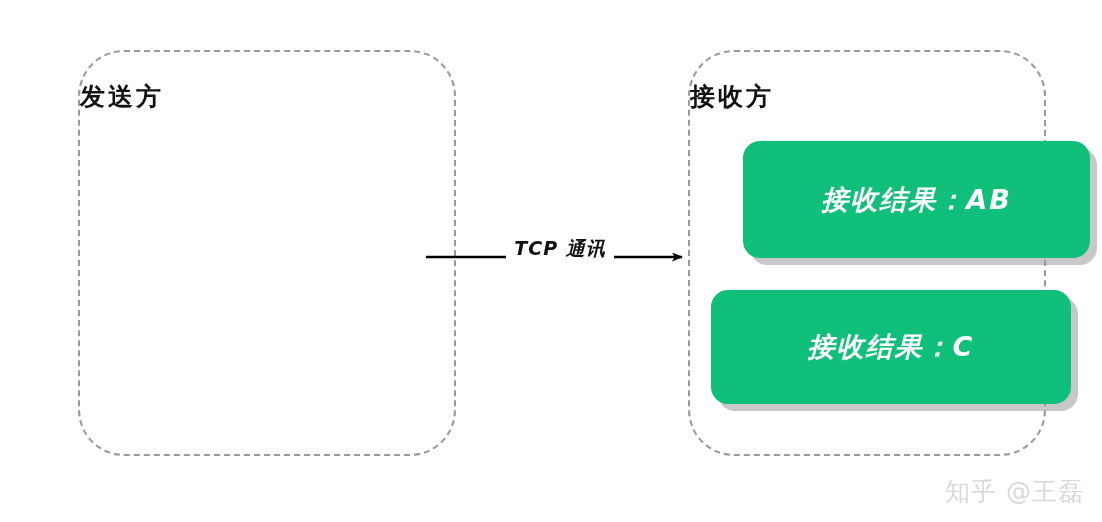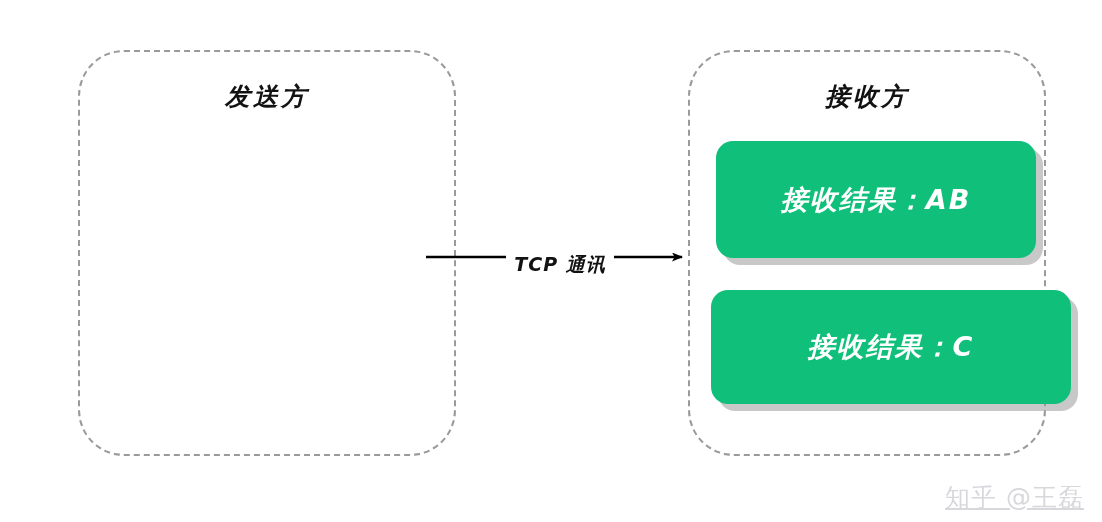--- a/index.html
+++ b/index.html
@@ -43,25 +43,23 @@
     top: 50px;
     width: 358px;
     height: 406px;
   }
 
   .party-title {
     position: absolute;
     left: 0;
     right: 0;
     top: 28px;
-    text-align: center;
     font-family: "DejaVu Sans", "Liberation Sans", sans-serif;
     font-size: 25px;
     font-weight: bold;
-    font-style: italic;
     letter-spacing: 3px;
     color: #121212;
     white-space: nowrap;
   }
 
   
   .card {
     position: absolute;
     box-sizing: border-box;
     border-radius: 17px;
@@ -78,23 +76,23 @@
     box-shadow: 7px 7px 0 0 rgba(155,155,155,0.55);
   }
   #card-message {
     left: 112px;
     top: 198px;
     width: 288px;
     height: 108px;
     background: #fc4469;
   }
   #card-result-1 {
-    left: 716px;
+    left: 743px;
     top: 141px;
-    width: 320px;
+    width: 347px;
     height: 117px;
     background: #0fbf7a;
   }
   #card-result-2 {
     left: 711px;
     top: 290px;
     width: 360px;
     height: 114px;
     background: #0fbf7a;
   }
@@ -120,36 +118,35 @@
     text-align: center;
     font-family: "DejaVu Sans", "Liberation Sans", sans-serif;
     font-size: 19px;
     font-weight: bold;
     font-style: italic;
     letter-spacing: 1px;
     color: #121212;
     background: #ffffff;
     padding: 0 2px;
     width: 104px;
-    margin: 16px auto;
+    margin: 0 auto;
     white-space: nowrap;
   }
 
   
   #watermark {
     position: absolute;
     right: 18px;
-    bottom: 8px;
+    bottom: 14px;
     font-family: "DejaVu Sans", "Liberation Sans", sans-serif;
     font-size: 25px;
     color: #d8d8dc;
     letter-spacing: 1px;
     white-space: nowrap;
     user-select: none;
-    text-decoration: underline;
   }
 </style>
 </head>
 <body>
 
 <div id="canvas">
 
   <div class="party" id="party-sender">
     <div class="party-title">发送方</div>
   </div>

